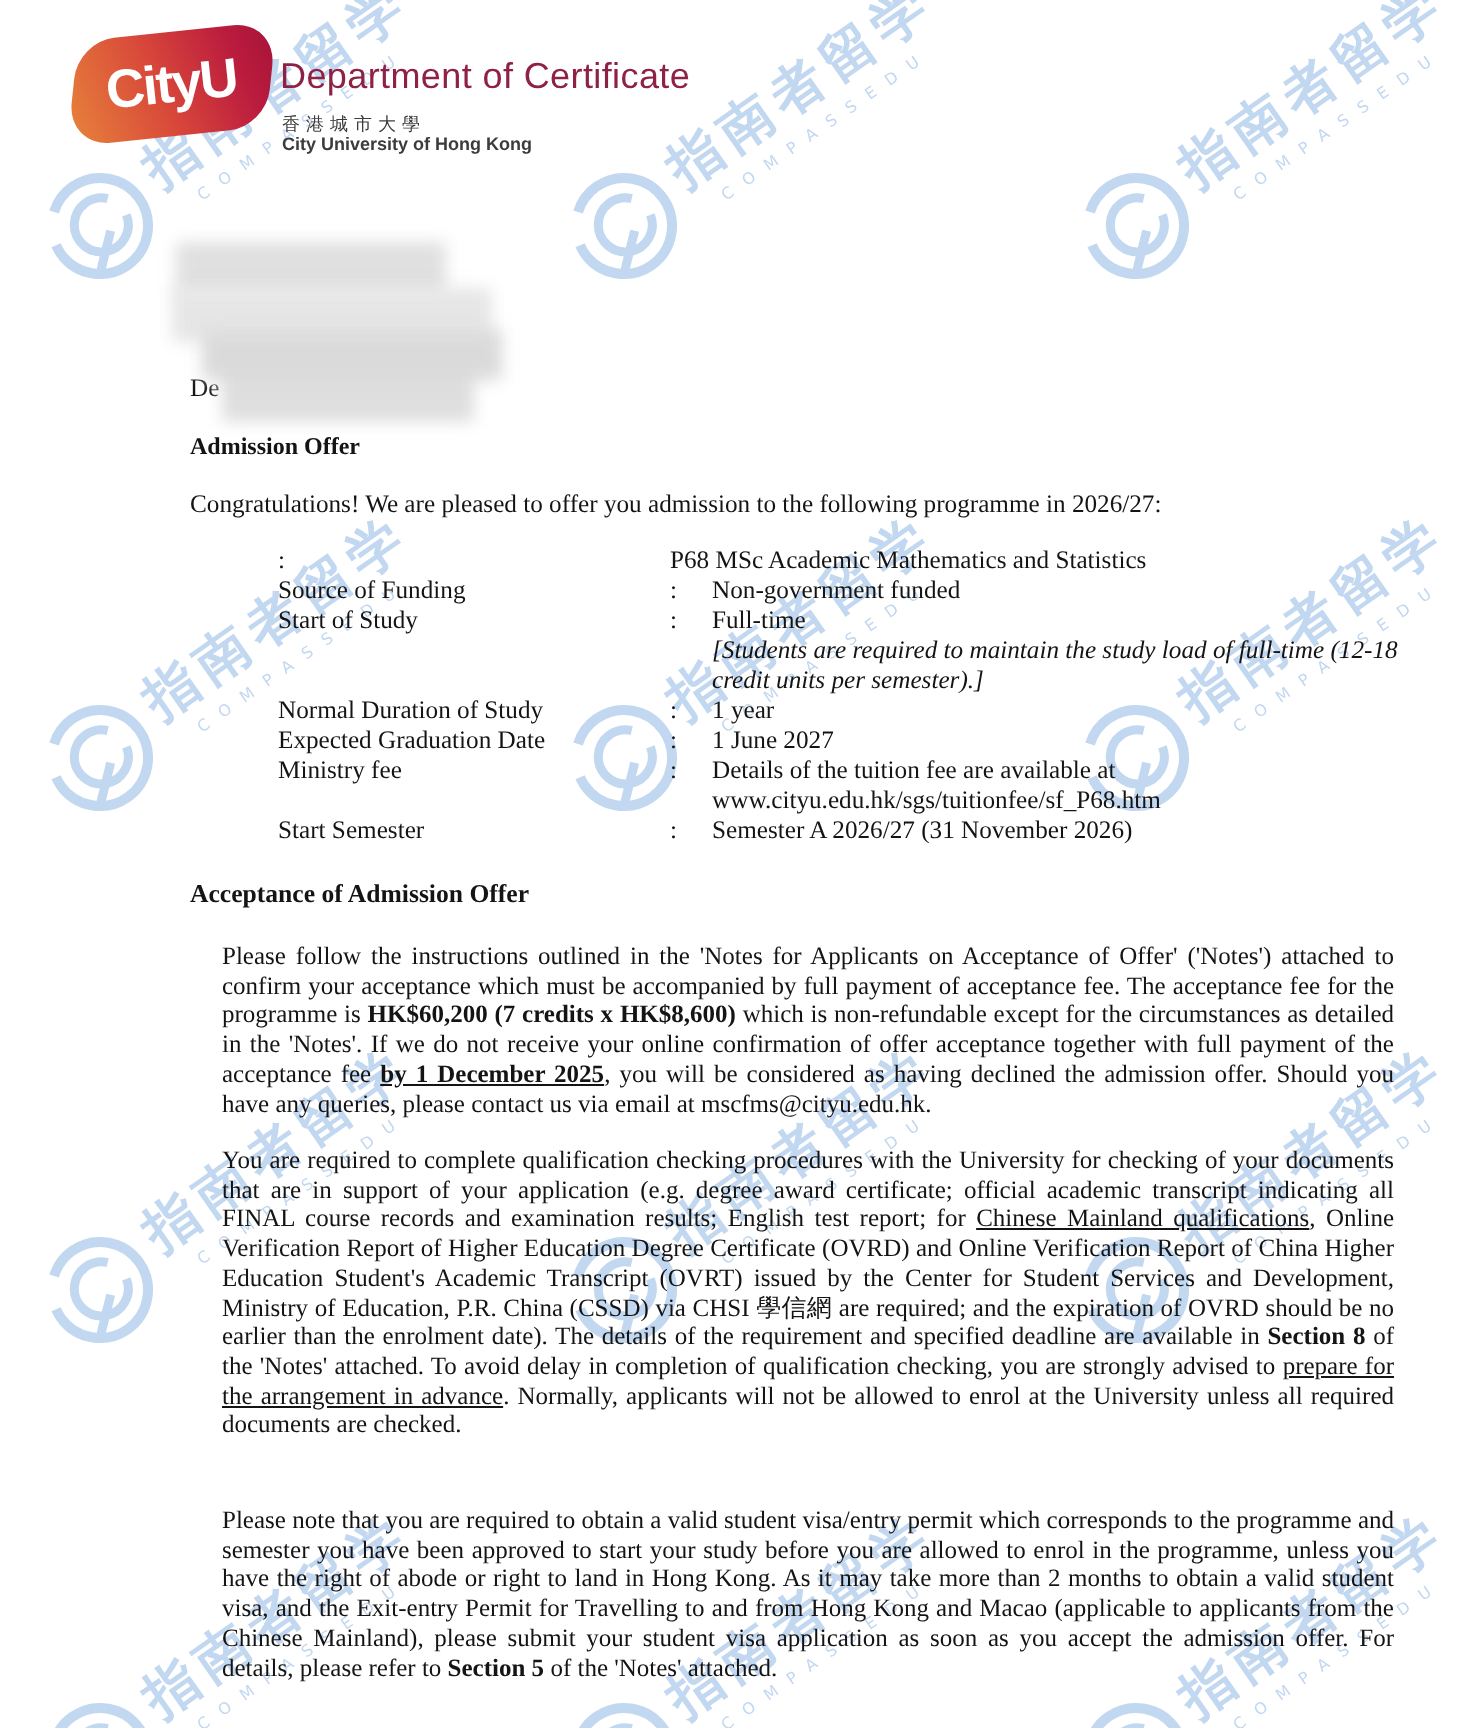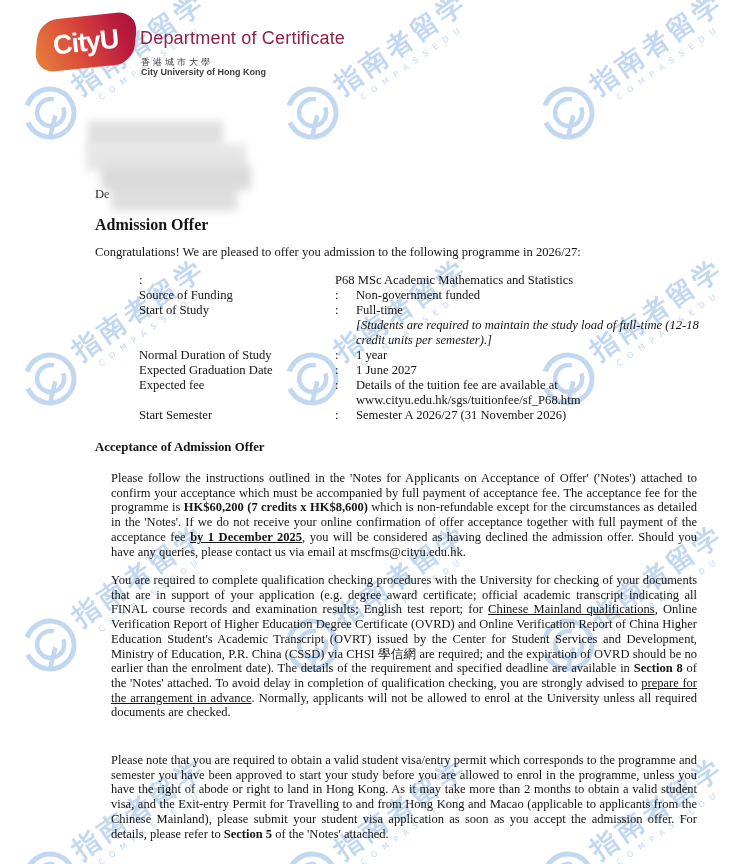--- a/index.html
+++ b/index.html
@@ -27,21 +27,21 @@
         font-size:18px;color:#8e2144;letter-spacing:.2px;}
   .uni-zh{position:absolute;left:141px;top:56px;font-family:"DejaVu Sans",sans-serif;
           font-size:9px;color:#3c3c3c;letter-spacing:3px;}
   .uni-en{position:absolute;left:141px;top:67px;font-family:"Liberation Sans",sans-serif;
           font-size:9px;font-weight:bold;color:#3c3c3c;}
   
   .blur-bar{position:absolute;filter:blur(4px);border-radius:2px;z-index:3;}
   
   .body-layer{position:absolute;inset:0;z-index:2;}
   .salutation{position:absolute;left:95px;top:187px;font-size:12.6px;}
-  .title-admission{position:absolute;left:95px;top:216px;font-size:16px;font-weight:bold;}
+  .title-admission{position:absolute;left:95px;top:216px;font-size:12px;font-weight:bold;}
   .intro{position:absolute;left:95px;top:245px;font-size:12.6px;}
   #details{position:absolute;left:139px;top:273px;width:576px;font-size:12.6px;line-height:15px;}
   .drow{display:grid;grid-template-columns:196px 21px 1fr;}
   .dval{width:357px;}
   .dnote{font-style:italic;max-width:345px;}
   #sections{position:absolute;inset:0;border-radius:29px;}
   .lsec{position:absolute;left:95px;width:618px;}
   .sec-title{font-size:12.8px;font-weight:bold;margin:0 0 1px 0;}
   .sec-body{margin:16px;font-size:12.5px;line-height:14.7px;text-align:justify;}
   .b{font-weight:bold;}
@@ -255,21 +255,21 @@
           <span class="dlabel">Normal Duration of Study</span>
           <span class="dcolon">:</span>
           <span class="dval">1 year</span>
         </div>
         <div class="drow">
           <span class="dlabel">Expected Graduation Date</span>
           <span class="dcolon">:</span>
           <span class="dval">1 June 2027</span>
         </div>
         <div class="drow">
-          <span class="dlabel">Expected fee</span>
+          <span class="dlabel">Ministry fee</span>
           <span class="dcolon">:</span>
           <span class="dval">Details of the tuition fee are available at<br>www.cityu.edu.hk/sgs/tuitionfee/sf_P68.htm</span>
         </div>
         <div class="drow">
           <span class="dlabel">Start Semester</span>
           <span class="dcolon">:</span>
           <span class="dval">Semester A 2026/27 (31 November 2026)</span>
         </div>
       </div>
 

